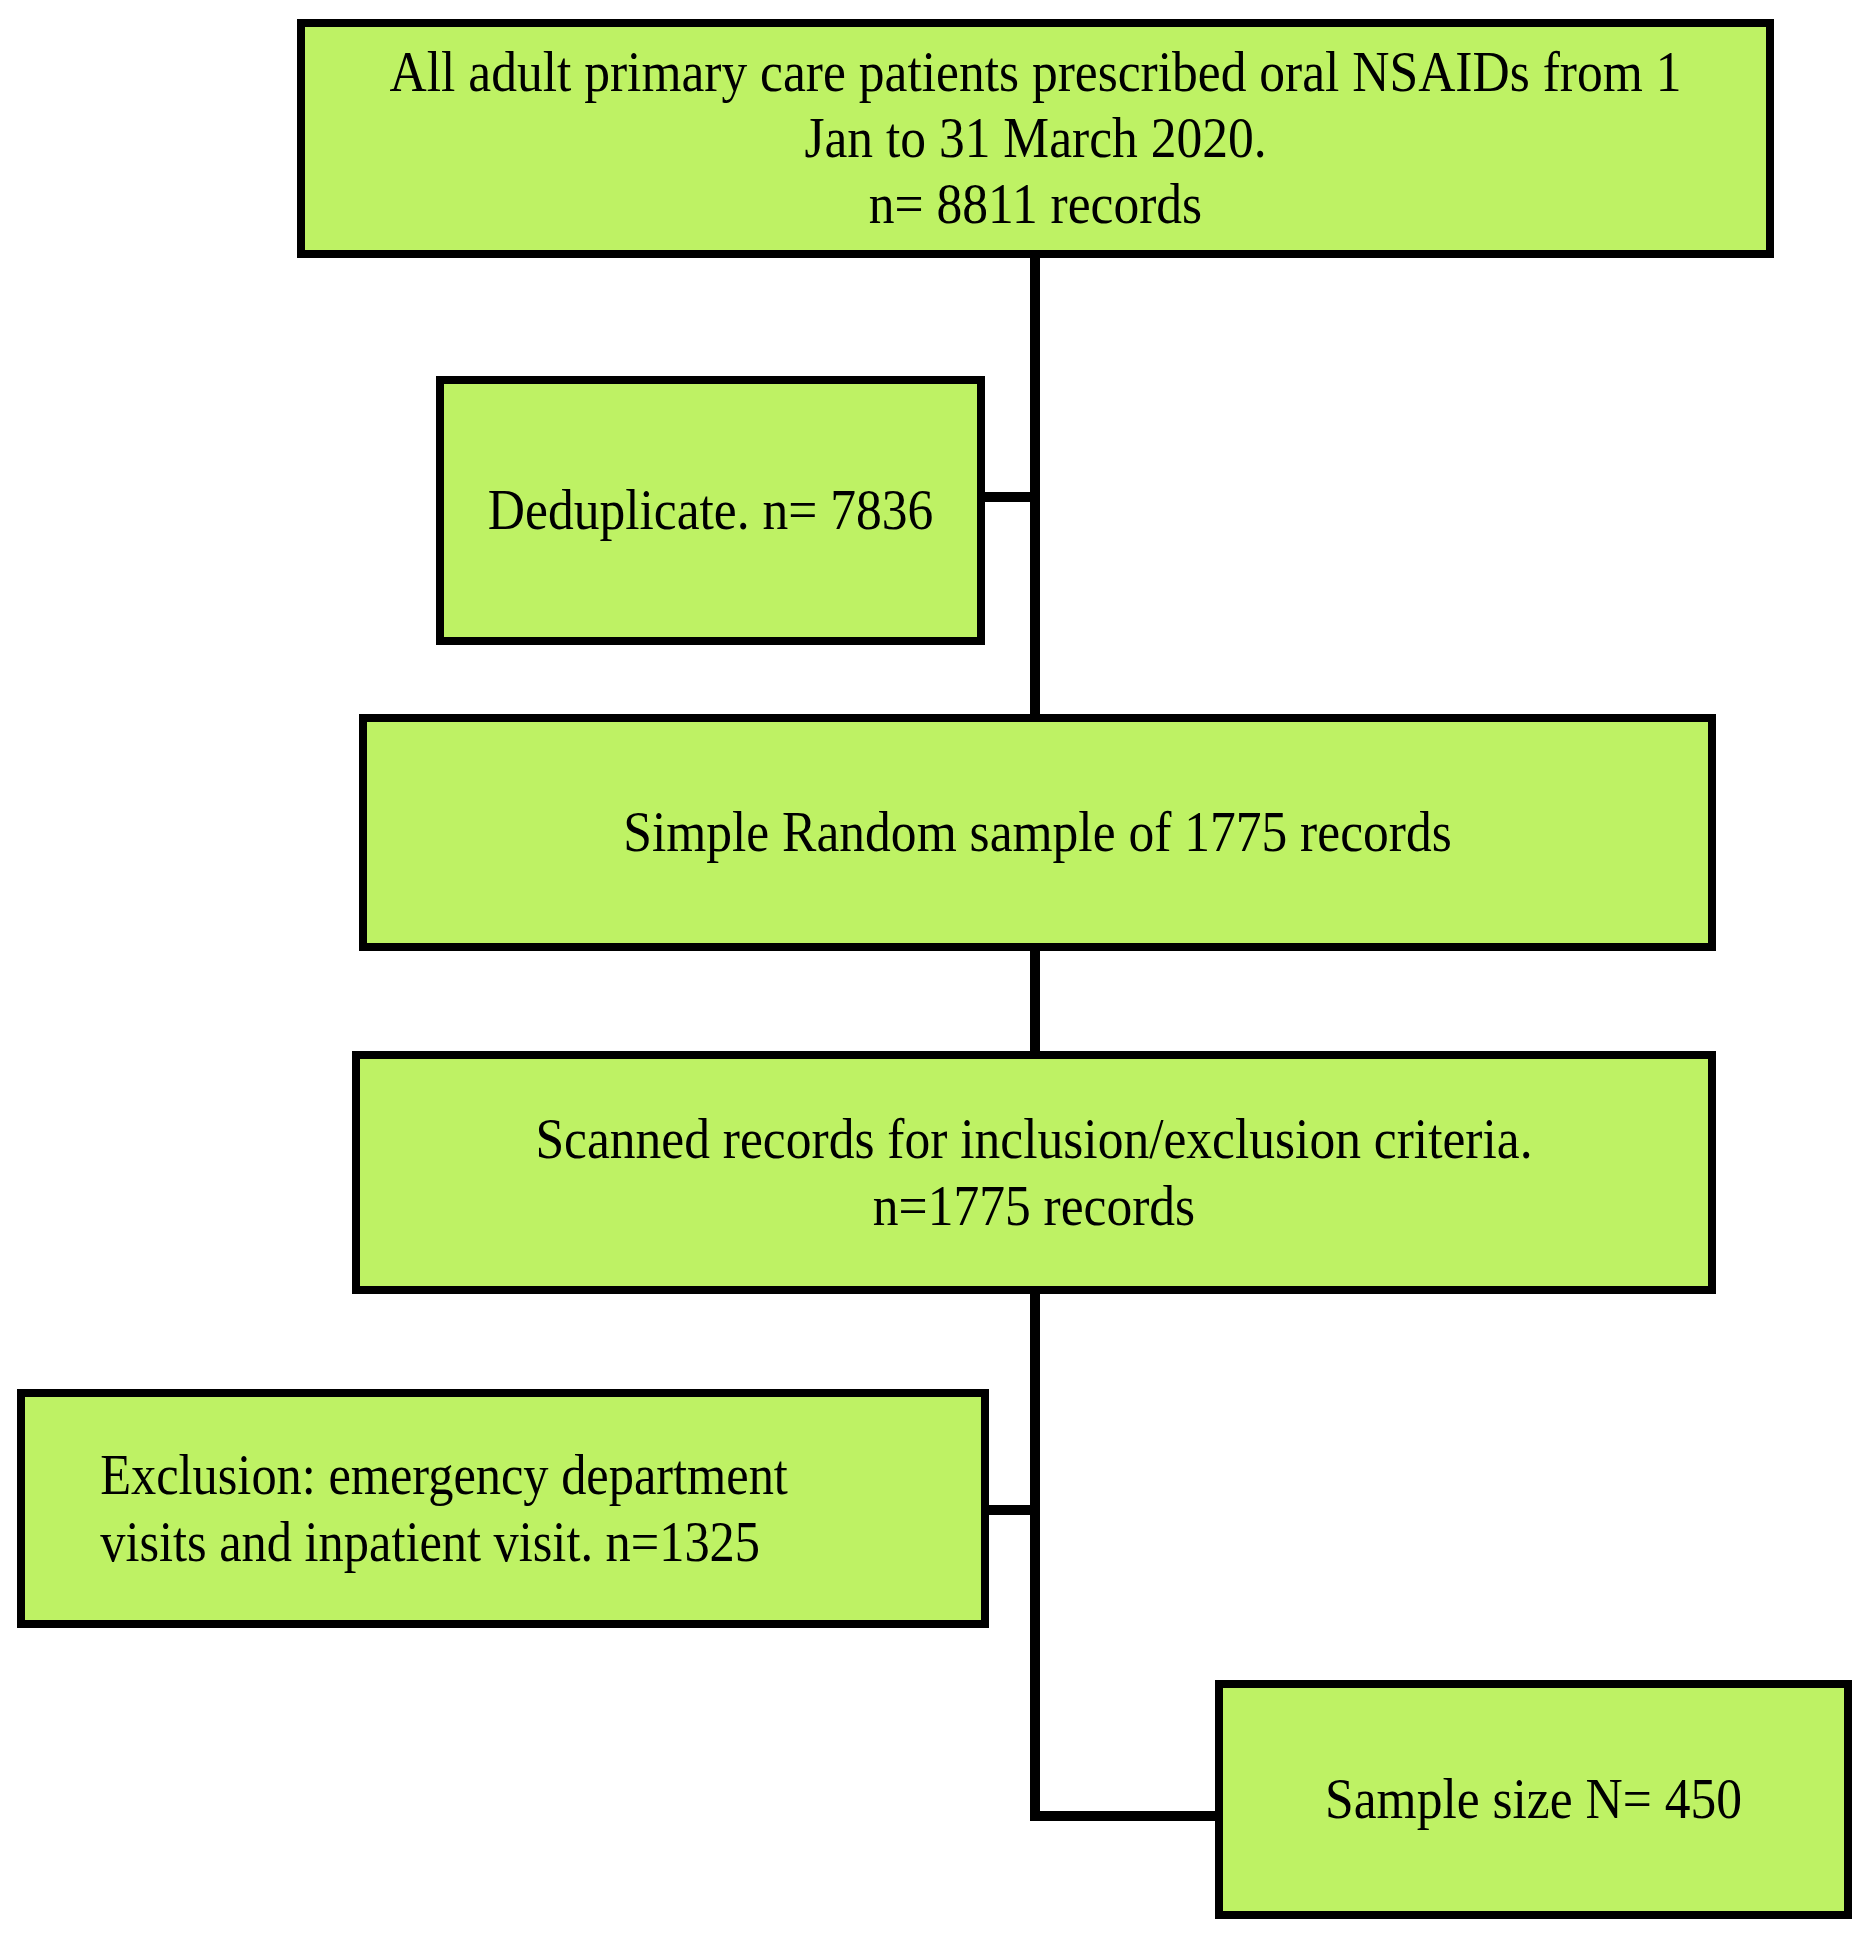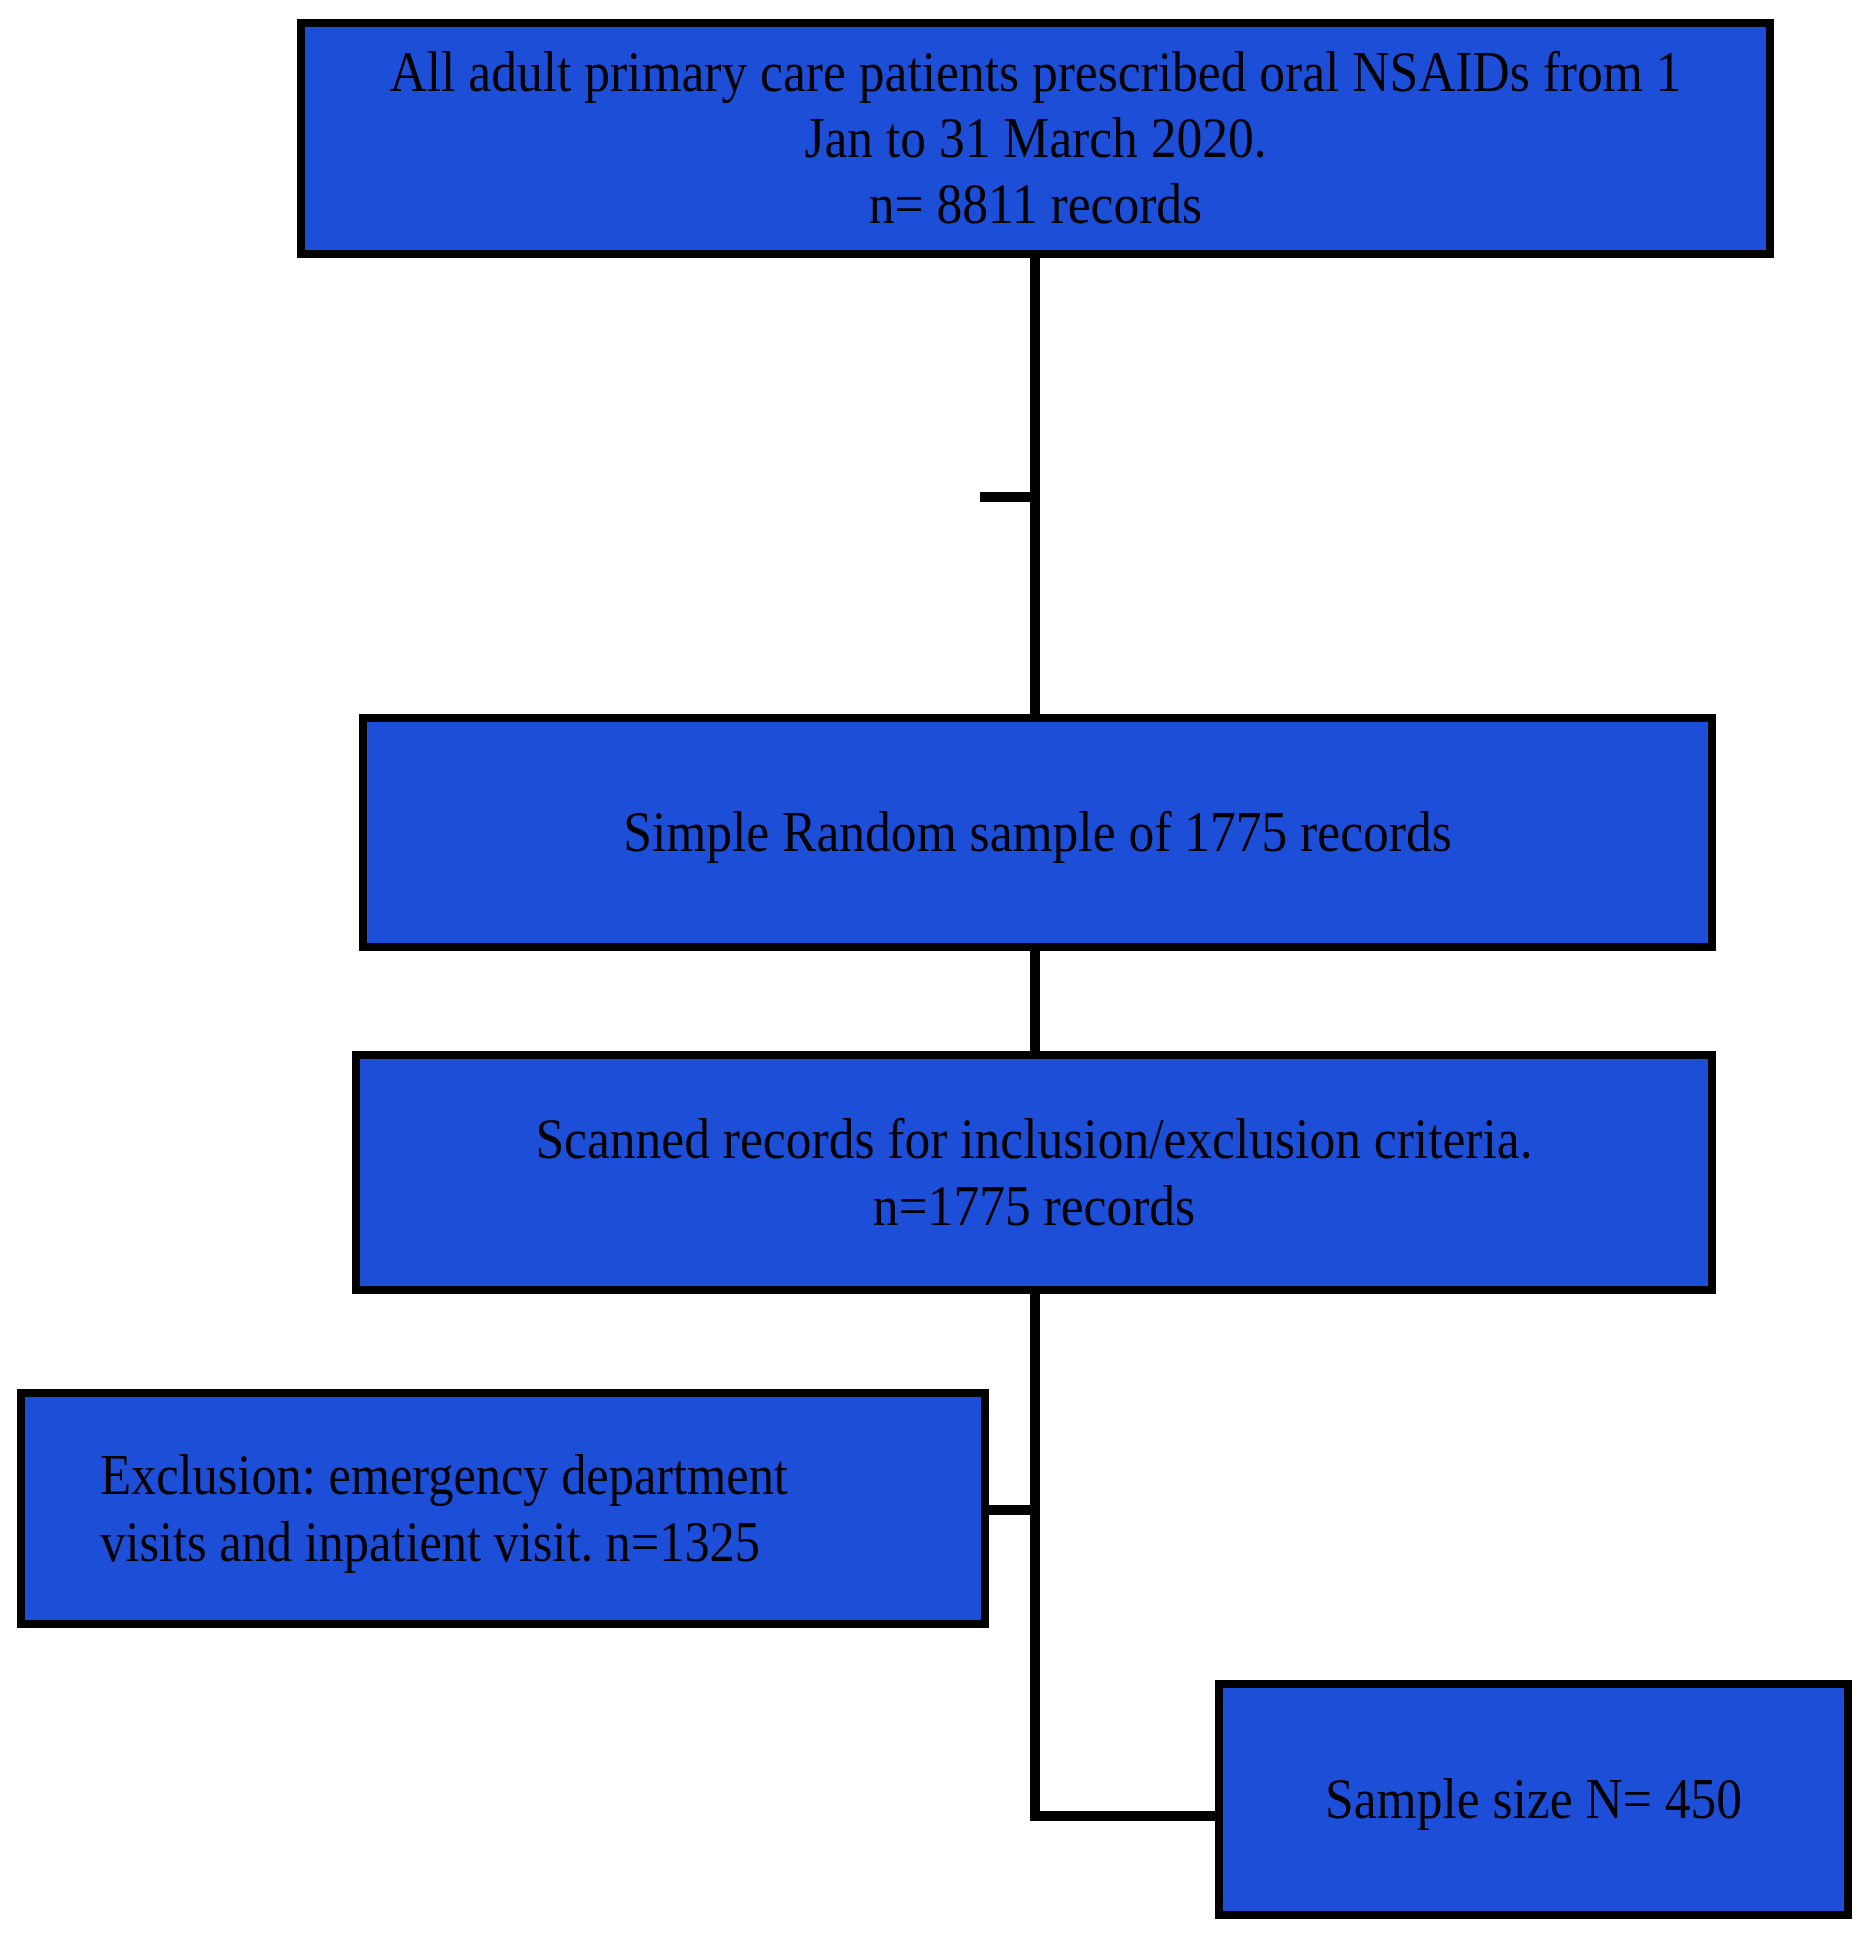--- a/index.html
+++ b/index.html
@@ -14,21 +14,21 @@
     height: 1960px;
     background: #ffffff;
     overflow: hidden;
     font-family: "Liberation Serif", "DejaVu Serif", serif;
     color: #000000;
   }
   .node {
     position: absolute;
     box-sizing: border-box;
     border: 8.3px solid #000000;
-    background: #1d4ed8;
+    background: #bef264;
     display: flex;
     align-items: center;
     justify-content: center;
     text-align: center;
     z-index: 2;
   }
   .node .txt {
     display: block;
     width: 100%;
     line-height: 1.18;
@@ -83,20 +83,23 @@
   <div class="line" id="line-spine-2"></div>
   <div class="line" id="line-spine-3"></div>
   <div class="line" id="line-excl-stub"></div>
   <div class="line" id="line-sample-leg"></div>
 
   <div class="node" id="node-source">
     <span class="txt">All adult primary care patients prescribed oral NSAIDs from 1 Jan to 31 March 2020.
 n= 8811 records</span>
   </div>
 
+  <div class="node" id="node-dedup">
+    <span class="txt">Deduplicate. n= 7836</span>
+  </div>
 
   <div class="node" id="node-random">
     <span class="txt">Simple Random sample of 1775 records</span>
   </div>
 
   <div class="node" id="node-scanned">
     <span class="txt">Scanned records for inclusion/exclusion criteria.
 n=1775 records</span>
   </div>
 

